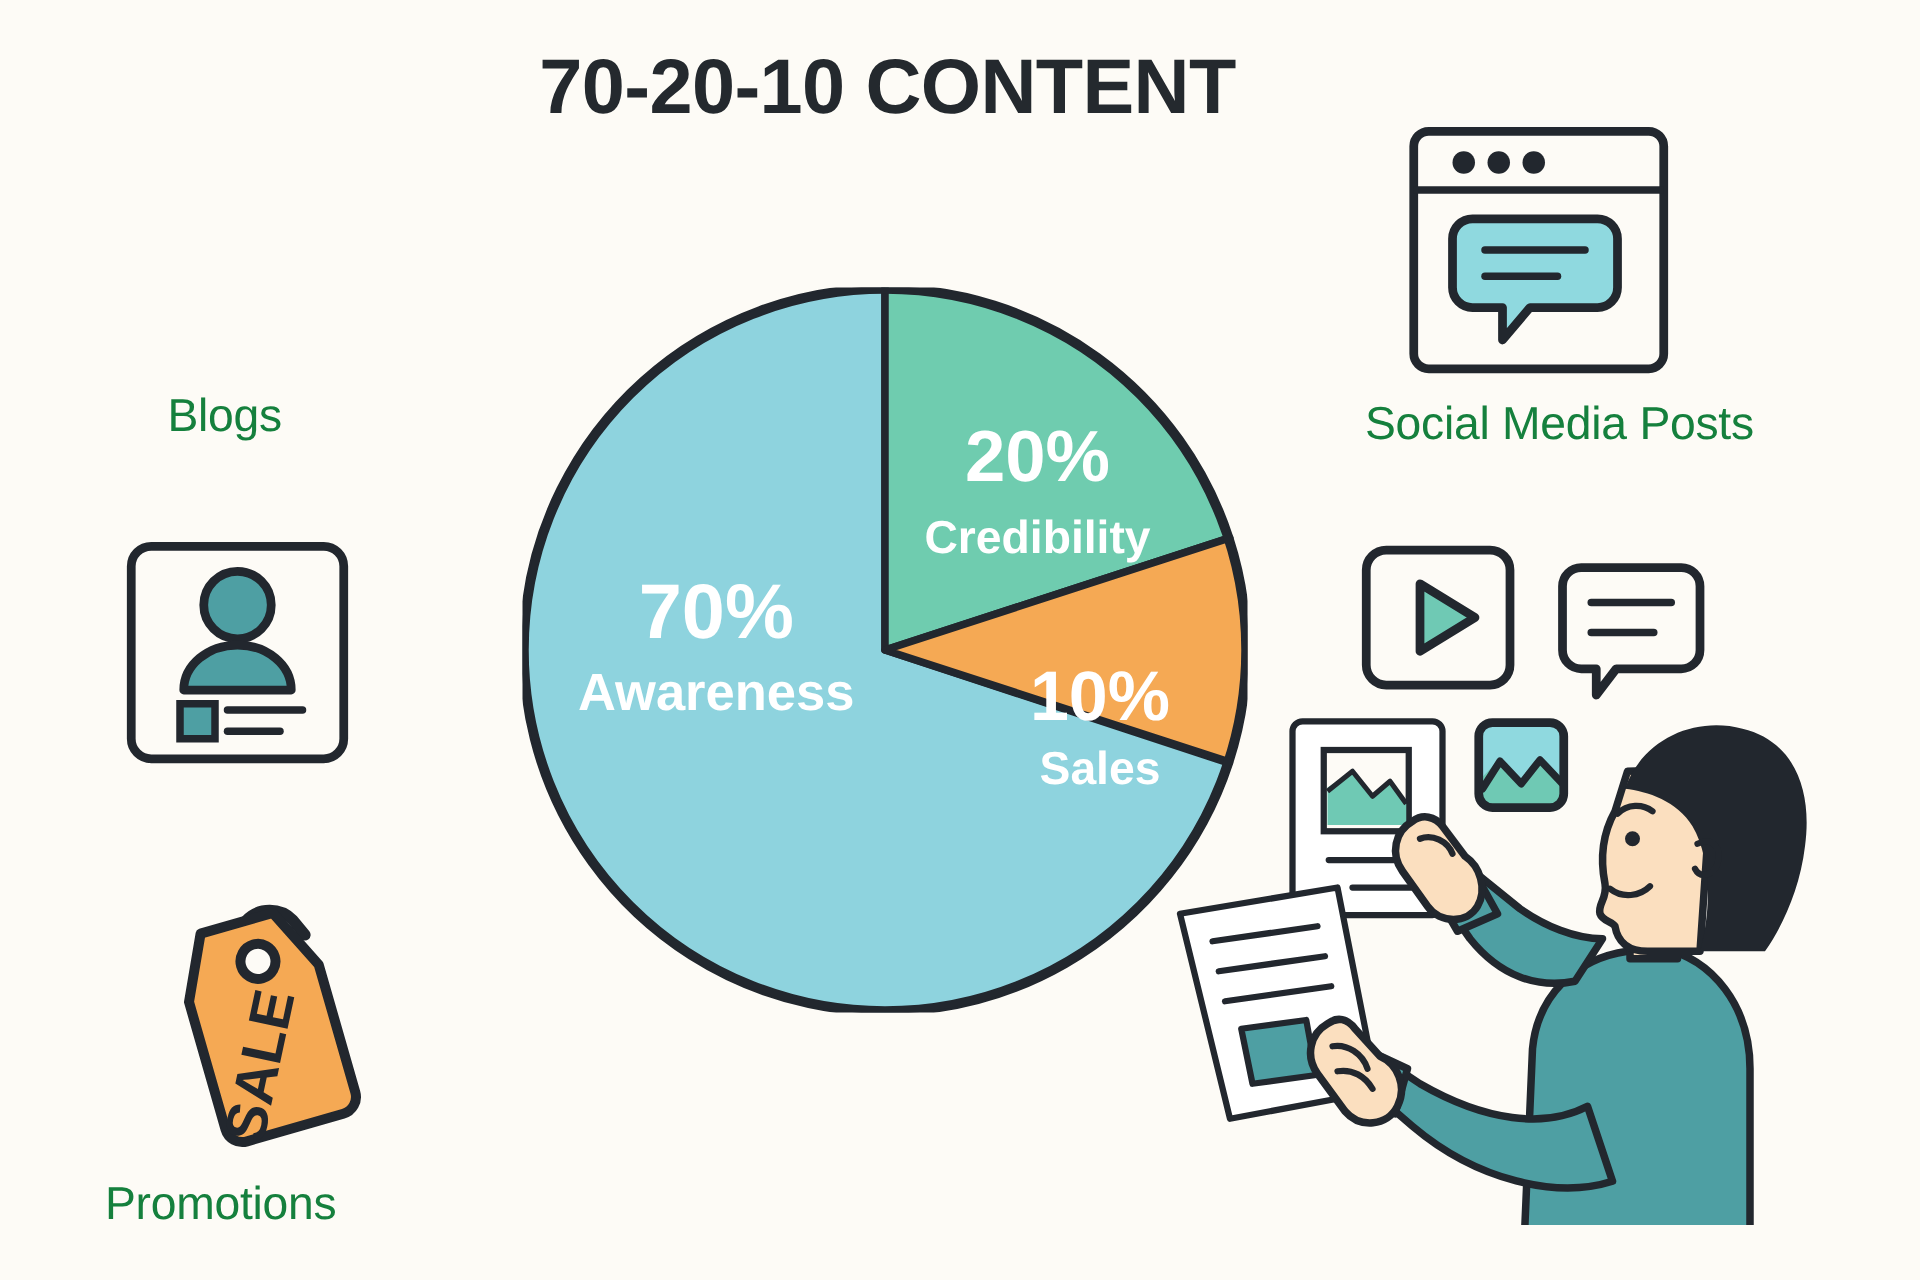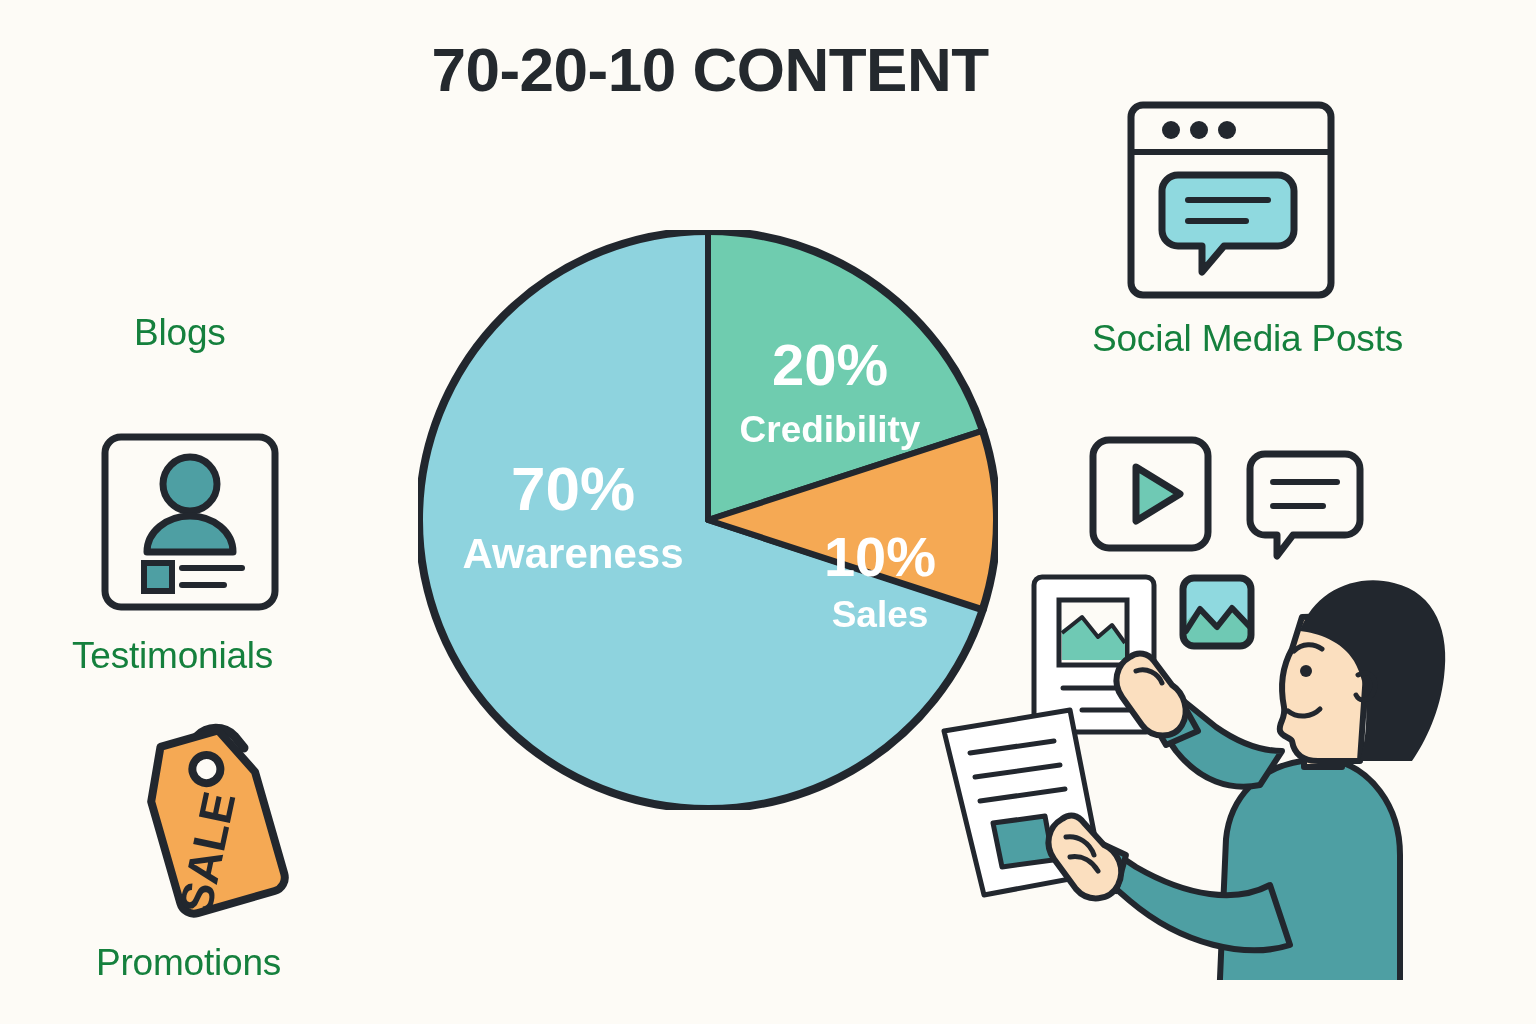--- a/index.html
+++ b/index.html
@@ -63,21 +63,21 @@
   }
 
   
   #blog-icon   { position: absolute; left: 93px;  top: 100px; }
   #blog-label  { left: 134px; top: 312px; }
 
   #testimonial-icon  { position: absolute; left: 100px; top: 432px; }
   #testimonial-label { left: 72px;  top: 635px; }
 
   #promo-icon  { position: absolute; left: 120px; top: 708px; }
-  #promo-label { left: 96px; top: 942px; }
+  #promo-label { left: 84px; top: 942px; }
 
   
   #social-icon  { position: absolute; left: 1126px; top: 100px; }
   #social-label { left: 1044px; top: 318px; margin-left: 48px; }
 
   #play-icon  { position: absolute; left: 1088px; top: 435px; }
   #bubble-icon{ position: absolute; left: 1245px; top: 448px; }
   #image-icon { position: absolute; left: 1178px; top: 573px; }
 
   #person-illustration { position: absolute; left: 930px; top: 555px; }
@@ -118,21 +118,20 @@
   <div id="testimonial-icon">
     <svg width="180" height="180" viewBox="0 0 180 180" xmlns="http://www.w3.org/2000/svg">
       <rect x="5" y="5" width="170" height="170" rx="16" ry="16" fill="#FDFBF6" stroke="#22272E" stroke-width="7"></rect>
       <circle cx="90" cy="52" r="27" fill="#4E9FA3" stroke="#22272E" stroke-width="7"></circle>
       <path d="M 47 120 A 43 36 0 0 1 133 120 Z" fill="#4E9FA3" stroke="#22272E" stroke-width="7" stroke-linejoin="round"></path>
       <rect x="44" y="131" width="28" height="28" fill="#4E9FA3" stroke="#22272E" stroke-width="6"></rect>
       <line x1="82" y1="136" x2="142" y2="136" stroke="#22272E" stroke-width="6" stroke-linecap="round"></line>
       <line x1="82" y1="153" x2="124" y2="153" stroke="#22272E" stroke-width="6" stroke-linecap="round"></line>
     </svg>
   </div>
-  <div class="item-label" id="testimonial-label">Testimonials</div>
 
   <div id="promo-icon">
     <svg width="180" height="215" viewBox="0 0 180 215" xmlns="http://www.w3.org/2000/svg">
       <g transform="rotate(-16 90 110)">
         <path d="M 100 28 a 26 26 0 0 1 36 10 l 6 14" fill="none" stroke="#22272E" stroke-width="9" stroke-linecap="round"></path>
         <path d="M 62 28 L 122 28 L 146 78 L 146 184 a 14 14 0 0 1 -14 14 L 52 198 a 14 14 0 0 1 -14 -14 L 38 78 Z" fill="#F5A954" stroke="#22272E" stroke-width="8" stroke-linejoin="round"></path>
         <circle cx="100" cy="62" r="14" fill="#FDFBF6" stroke="#22272E" stroke-width="8"></circle>
         <text x="92" y="150" transform="rotate(-62 92 150)" font-family="Liberation Sans, sans-serif" font-size="46" font-weight="bold" fill="#22272E" text-anchor="middle">SALE</text>
       </g>
     </svg>

